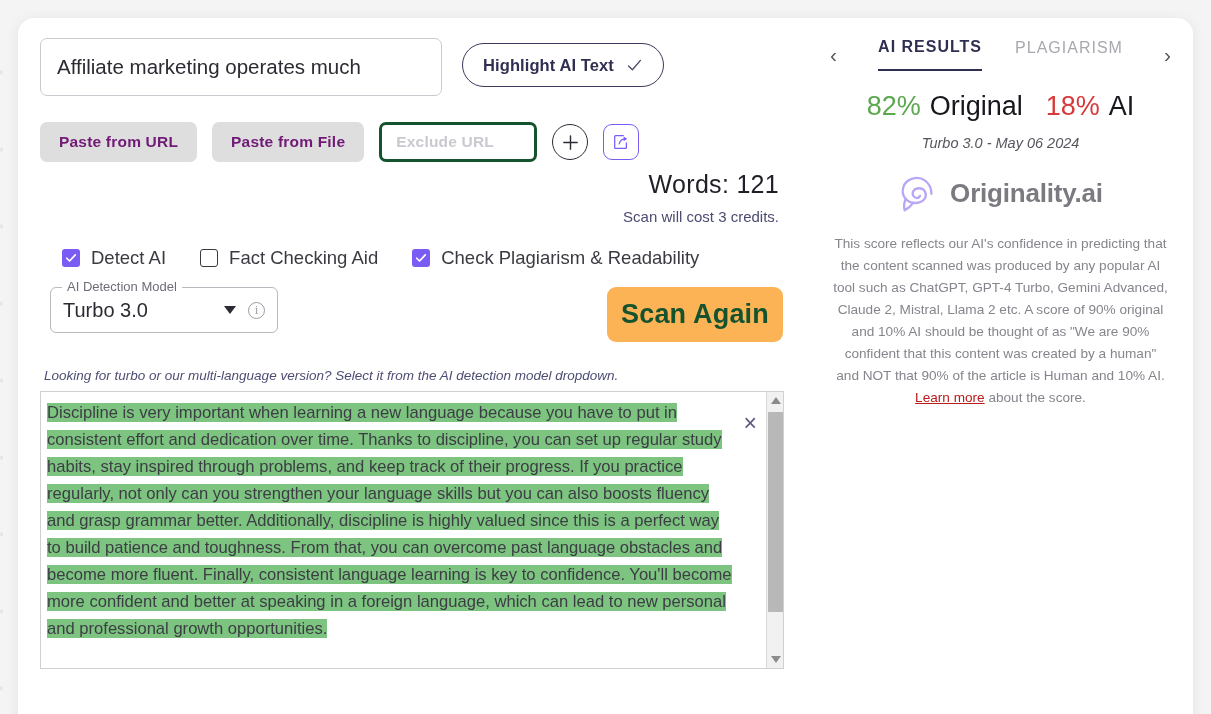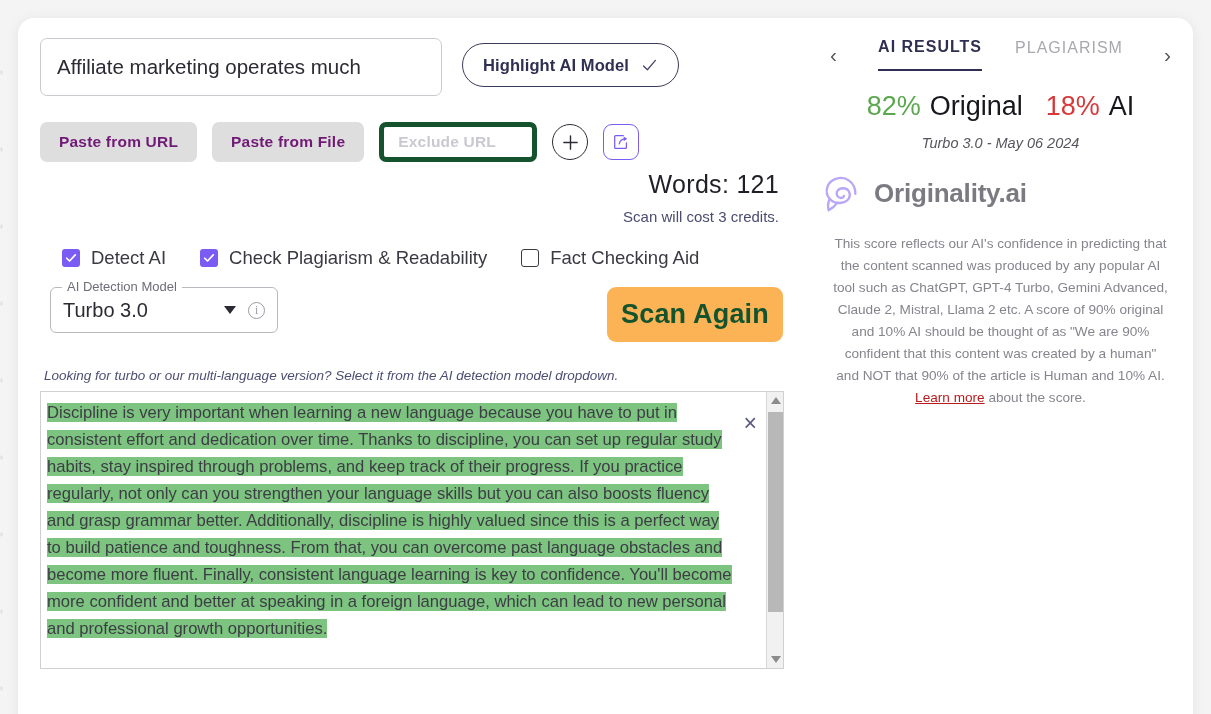--- a/index.html
+++ b/index.html
@@ -61,21 +61,21 @@
   }
   .grey-btn {
     height: 40px; padding: 0 19px;
     background: #dedede; border: none; border-radius: 7px;
     font-size: 15.5px; font-weight: bold; color: #701a75;
     letter-spacing: .2px; cursor: pointer;
     font-family: "Liberation Sans", sans-serif;
   }
   #exclude-url {
     height: 40px; width: 158px;
-    border: 5px solid #14532d; border-radius: 7px;
+    border: 3px solid #14532d; border-radius: 7px;
     background: #fff; padding: 0 14px;
     font-size: 15.5px; font-weight: bold; color: #c9c9d0;
     letter-spacing: .2px;
     font-family: "Liberation Sans", sans-serif;
   }
   #exclude-url::placeholder { color: #c9c9d0; font-weight: bold; }
   .round-icon-btn {
     width: 36px; height: 36px; border-radius: 50%;
     border: 1.6px solid #2c2c36; background: #fff;
     display: flex; align-items: center; justify-content: center;
@@ -197,21 +197,21 @@
   }
   #orig-pct { color: #5ba84f; }
   #orig-label { color: #16161c; }
   #ai-pct { color: #d9383a; margin-left: 14px; }
   #ai-label { color: #16161c; }
   #model-date {
     text-align: center; margin-top: 13px;
     font-size: 14.5px; font-style: italic; color: #56565e;
   }
   #logo-row {
-    display: flex; align-items: center; 
+    display: flex; align-items: center; justify-content: center;
     gap: 10px; margin-top: 22px;
   }
   #logo-text { font-size: 26px; font-weight: bold; color: #7a7a80; letter-spacing: -.2px; }
   #disclaimer {
     margin-top: 20px; padding: 0 10px;
     font-size: 13.6px; line-height: 22px; color: #85858d; text-align: center;
   }
   #learn-more { color: #b91c1c; text-decoration: underline; cursor: pointer; }
 </style>
 </head>
@@ -219,21 +219,21 @@
 
 <div id="bg-dots"></div>
 
 <div id="app-card">
 
   <div id="left-pane">
 
     <div id="title-row">
       <input id="title-input" value="Affiliate marketing operates much" style="">
       <button id="highlight-btn">
-        <span>Highlight AI Model</span>
+        <span>Highlight AI Text</span>
         <svg class="check-glyph" viewBox="0 0 20 20">
           <path d="M3 10.5 L7.5 15 L17 4" fill="none" stroke="#4a4a6a" stroke-width="1.6" stroke-linecap="round" stroke-linejoin="round"></path>
         </svg>
       </button>
     </div>
 
     <div id="paste-row">
       <button class="grey-btn">Paste from URL</button>
       <button class="grey-btn">Paste from File</button>
       <input id="exclude-url" placeholder="Exclude URL" style="">
@@ -259,30 +259,30 @@
     <div id="checkbox-row">
       <label class="cbx-wrap">
         <span class="cbx on">
           <svg width="12" height="12" viewBox="0 0 14 14">
               <path d="M2 7.3 L5.3 10.5 L12 3.3" fill="none" stroke="#fff" stroke-width="2" stroke-linecap="round" stroke-linejoin="round"></path>
             </svg>
         </span>
         <span class="cbx-label">Detect AI</span>
       </label>
       <label class="cbx-wrap">
+        <span class="cbx off"></span>
+        <span class="cbx-label">Fact Checking Aid</span>
+      </label>
+      <label class="cbx-wrap">
         <span class="cbx on">
           <svg width="12" height="12" viewBox="0 0 14 14">
               <path d="M2 7.3 L5.3 10.5 L12 3.3" fill="none" stroke="#fff" stroke-width="2" stroke-linecap="round" stroke-linejoin="round"></path>
             </svg>
         </span>
         <span class="cbx-label">Check Plagiarism &amp; Readability</span>
-      </label>
-      <label class="cbx-wrap">
-        <span class="cbx off"></span>
-        <span class="cbx-label">Fact Checking Aid</span>
       </label>
     </div>
 
     <div id="model-row">
       <div id="model-select">
         <span id="model-legend">AI Detection Model</span>
         <span id="model-value">Turbo 3.0</span>
         <span class="caret"></span>
         <span id="info-icon">i</span>
       </div>

